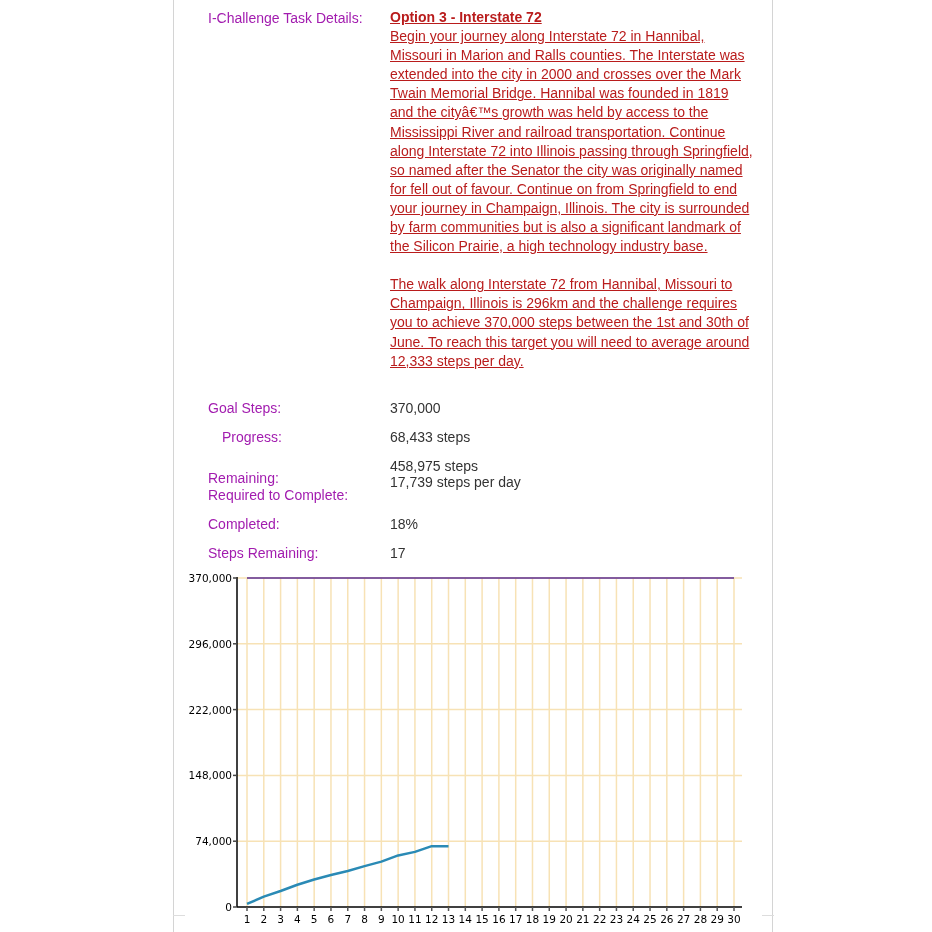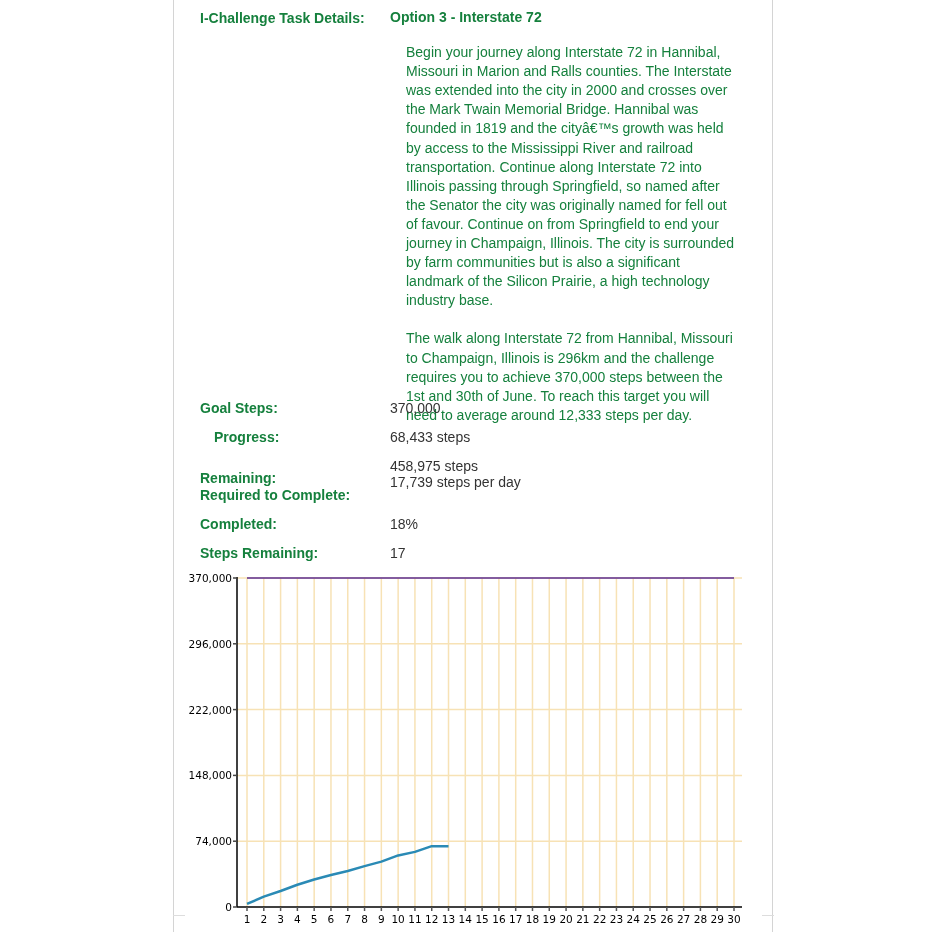--- a/index.html
+++ b/index.html
@@ -1,24 +1,24 @@
 <!DOCTYPE html>
 <html><head>
 <meta charset="utf-8">
 <style>
   html, body { margin:0; padding:0; background:#fff; }
   body { width:932px; height:932px; position:relative; overflow:hidden;
          font-family:"Liberation Sans", sans-serif; color:#333; }
   .panel { position:absolute; left:173px; top:0; width:600px; height:932px;
            border-left:1px solid #d4d4d4; border-right:1px solid #d4d4d4; box-sizing:border-box; }
-  .lbl { position:absolute; left:200px; font-weight:bold; font-size:14px; color:#15803d; }
+  .lbl { position:absolute; left:208px; font-weight:normal; font-size:14px; color:#a21caf; }
   .val { position:absolute; left:390px; font-size:14px; color:#333; }
-  .desc { position:absolute; left:390px; top:8px; width:365px; font-size:14px; line-height:19.1px; color:#15803d; }
+  .desc { position:absolute; left:390px; top:8px; width:365px; font-size:14px; line-height:19.1px; color:#b91c1c;text-decoration:underline; }
   .desc .title { font-weight:bold; }
-  .desc p { margin:16px; }
+  .desc p { margin:0; }
   .desc p + p { margin-top:19px; }
   .chart { position:absolute; left:0; top:0; }
   .bottom-tick-l { position:absolute; left:173px; top:915px; width:12px; height:1px; background:#ddd; }
   .bottom-tick-r { position:absolute; left:762px; top:915px; width:12px; height:1px; background:#ddd; }
   svg text { font-family:"DejaVu Sans", sans-serif; font-size:10.5px; fill:#000; }
 </style>
 </head>
 <body>
 
 <div class="panel"></div>

